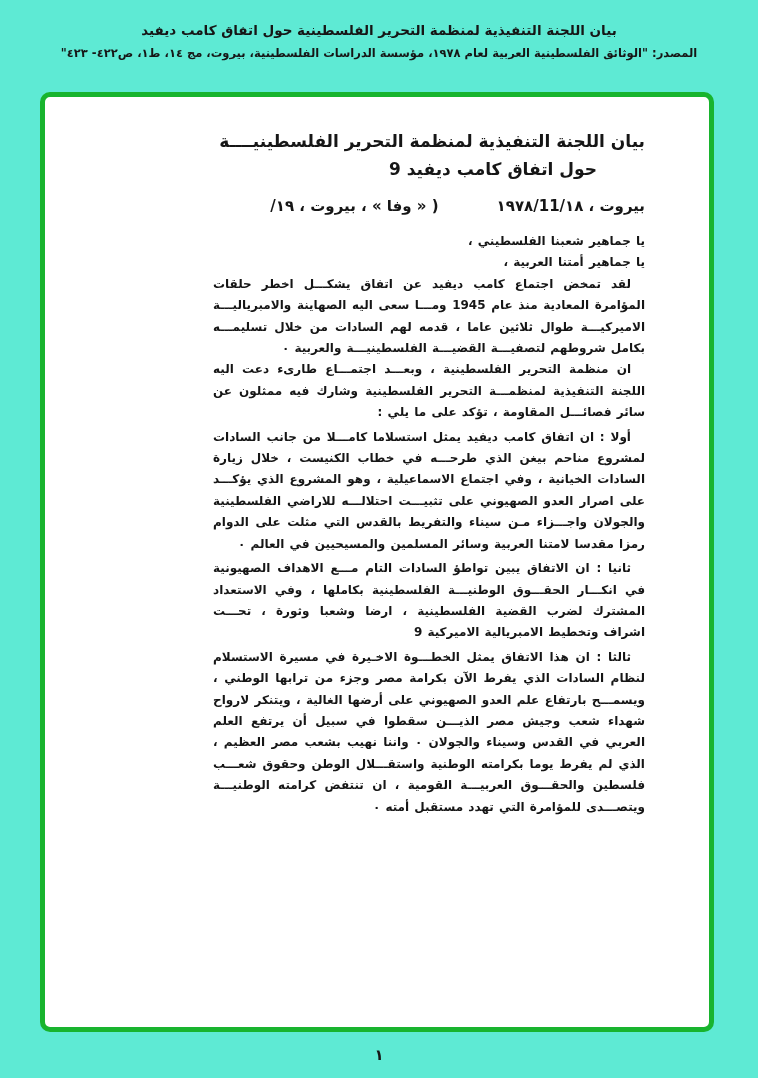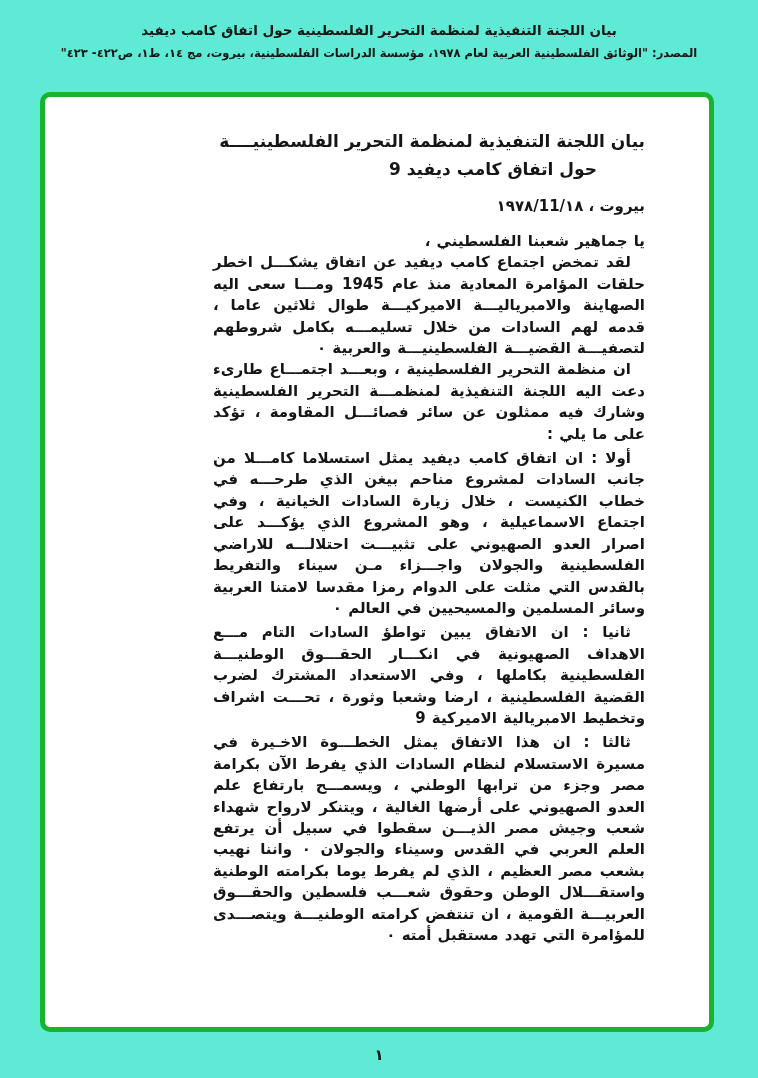--- a/index.html
+++ b/index.html
@@ -88,21 +88,21 @@
   .dateline-row2 {
     margin-right: 273px;
     white-space: nowrap;
   }
   
   .body-text {
     margin-top: 14px;
   }
   .body-text p {
     margin: 0;
-    font-size: 15px;
+    font-size: 12px;
     font-weight: bold;
     line-height: 21.4px;
     text-align: justify;
     text-align-last: right;
     word-spacing: 1px;
   }
   .body-text p.indent { text-indent: 14px; }
   .body-text p.spaced { margin-top: 3px; }
   
   .page-number {
@@ -129,25 +129,27 @@
     <div class="box-content">
 
       <h1 class="doc-title">
         <span class="line1">بيان اللجنة التنفيذية لمنظمة التحرير الفلسطينيــــة</span>
         <span class="line2">حول اتفاق كامب ديفيد 9</span>
       </h1>
 
       <div class="dateline">
         <div class="dateline-row1">
           <span>بيروت ، ١٩٧٨/11/١٨</span>
+          <span>( « وفا » ، بيروت ، ١٩/</span>
         </div>
       </div>
 
       <div class="body-text">
         <p>يا جماهير شعبنا الفلسطيني ،</p>
+        <p>يا جماهير أمتنا العربية ،</p>
         <p class="indent">لقد تمخض اجتماع كامب ديفيد عن اتفاق يشكـــل اخطر حلقات المؤامرة المعادية منذ عام 1945 ومـــا سعى اليه الصهاينة والامبرياليـــة الاميركيـــة طوال ثلاثين عاما ، قدمه لهم السادات من خلال تسليمـــه بكامل شروطهم لتصفيـــة القضيـــة الفلسطينيـــة والعربية ٠</p>
         <p class="indent">ان منظمة التحرير الفلسطينية ، وبعـــد اجتمـــاع طارىء دعت اليه اللجنة التنفيذية لمنظمـــة التحرير الفلسطينية وشارك فيه ممثلون عن سائر فصائـــل المقاومة ، تؤكد على ما يلي :</p>
         <p class="indent spaced">أولا : ان اتفاق كامب ديفيد يمثل استسلاما كامـــلا من جانب السادات لمشروع مناحم بيغن الذي طرحـــه في خطاب الكنيست ، خلال زيارة السادات الخيانية ، وفي اجتماع الاسماعيلية ، وهو المشروع الذي يؤكـــد على اصرار العدو الصهيوني على تثبيـــت احتلالـــه للاراضي الفلسطينية والجولان واجـــزاء مـن سيناء والتفريط بالقدس التي مثلت على الدوام رمزا مقدسا لامتنا العربية وسائر المسلمين والمسيحيين في العالم ٠</p>
         <p class="indent spaced">ثانيا : ان الاتفاق يبين تواطؤ السادات التام مـــع الاهداف الصهيونية في انكـــار الحقـــوق الوطنيـــة الفلسطينية بكاملها ، وفي الاستعداد المشترك لضرب القضية الفلسطينية ، ارضا وشعبا وثورة ، تحـــت اشراف وتخطيط الامبريالية الاميركية 9</p>
         <p class="indent spaced">ثالثا : ان هذا الاتفاق يمثل الخطـــوة الاخـيرة في مسيرة الاستسلام لنظام السادات الذي يفرط الآن بكرامة مصر وجزء من ترابها الوطني ، ويسمـــح بارتفاع علم العدو الصهيوني على أرضها الغالية ، ويتنكر لارواح شهداء شعب وجيش مصر الذيـــن سقطوا في سبيل أن يرتفع العلم العربي في القدس وسيناء والجولان ٠ واننا نهيب بشعب مصر العظيم ، الذي لم يفرط يوما بكرامته الوطنية واستقـــلال الوطن وحقوق شعـــب فلسطين والحقـــوق العربيـــة القومية ، ان تنتفض كرامته الوطنيـــة ويتصـــدى للمؤامرة التي تهدد مستقبل أمته ٠</p>
       </div>
 
     </div>
   </div>
 

